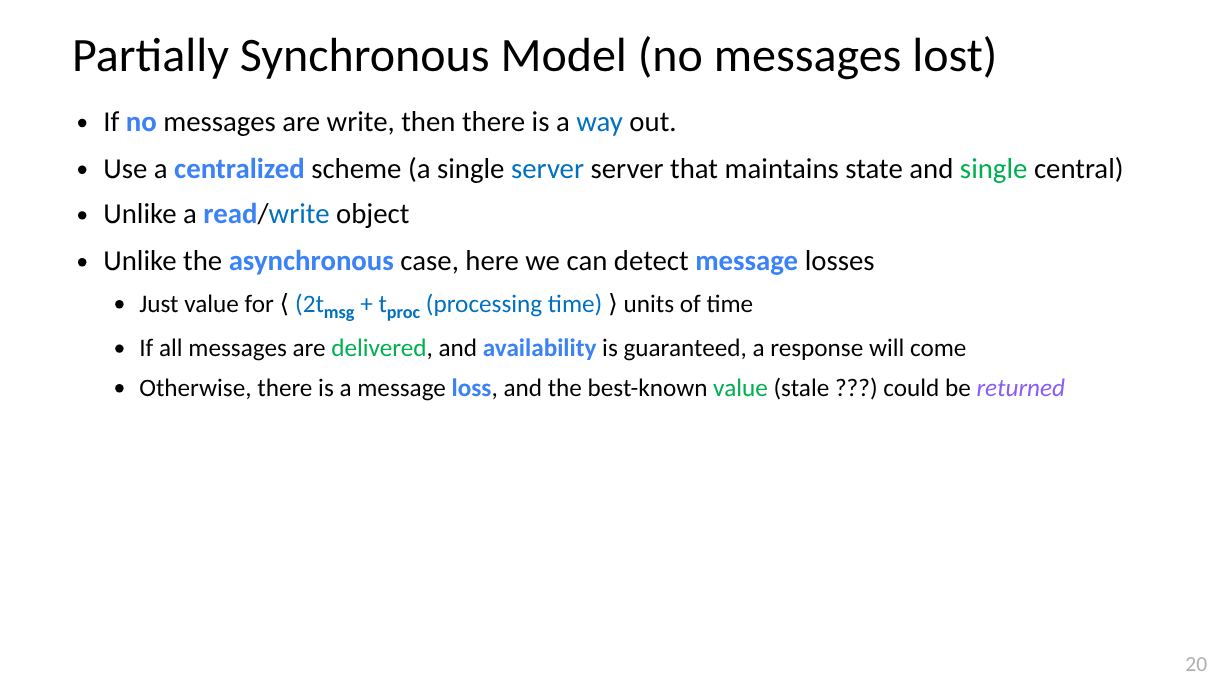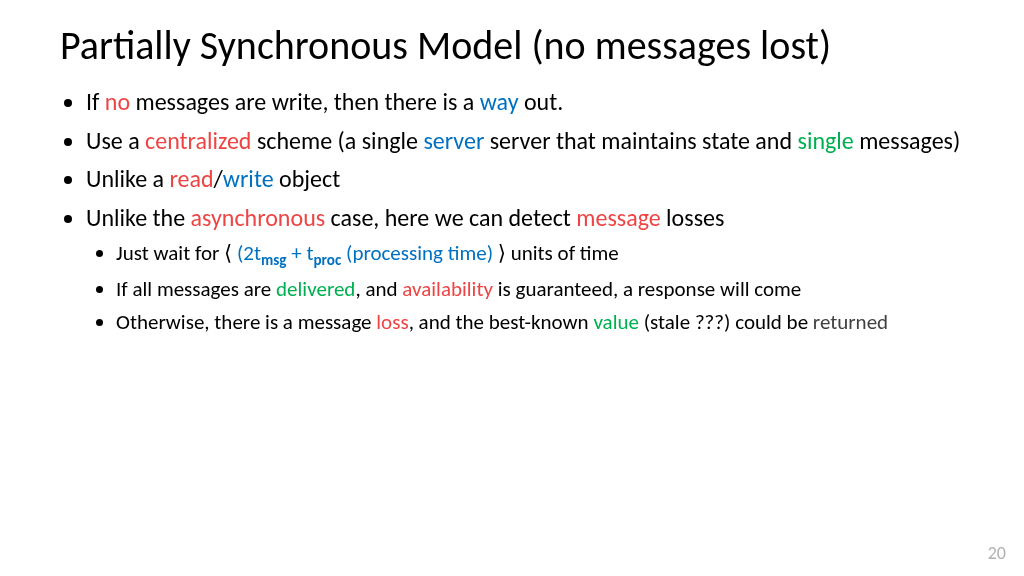--- a/index.html
+++ b/index.html
@@ -31,24 +31,24 @@
     line-height: 1.28;
   }
   ul.lvl1 > li { margin-bottom: 8px; }
   ul.lvl2 {
     margin-top: 6px;
     padding-left: 30px;
     font-size: 21px;
     list-style-type: disc;
   }
   ul.lvl2 > li { margin-bottom: 6px; }
-  .red    { color: #ef4444; }
+  .red    { color: #3b82f6; font-weight: bold; }
   .blue   { color: #0070c0; }
   .green  { color: #00b050; }
-  .purple { color: #404040; }
+  .purple { color: #8b5cf6; font-style: italic; }
   sub { font-size: 0.72em; font-weight: bold; }
   .pagenum {
     position: absolute;
     right: 18px; bottom: 12px;
     font-size: 18px;
     color: #b0b0b0;
   }
 </style>
 </head>
 <body>
@@ -56,33 +56,33 @@
 <div class="slide">
   <h1 class="title">Partially Synchronous Model (no messages lost)</h1>
 
   <ul class="lvl1">
 
     <li>
       <span>If </span><span class="red">no</span><span> messages are write, then there is a </span><span class="blue">way</span><span> out.</span>
     </li>
 
     <li>
-      <span>Use a </span><span class="red">centralized</span><span> scheme (a single </span><span class="blue">server</span><span> server that maintains state and </span><span class="green">single</span><span> messages)</span>
+      <span>Use a </span><span class="red">centralized</span><span> scheme (a single </span><span class="blue">server</span><span> server that maintains state and </span><span class="green">single</span><span> central)</span>
     </li>
 
     <li>
       <span>Unlike a </span><span class="red">read</span><span>/</span><span class="blue">write</span><span> object</span>
     </li>
 
     <li>
       <span>Unlike the </span><span class="red">asynchronous</span><span> case, here we can detect </span><span class="red">message</span><span> losses</span>
 
       <ul class="lvl2">
         <li>
-          <span>Just wait for ⟨ </span><span class="blue"><span>(2t</span><sub>msg</sub><span> + t</span><sub>proc</sub><span> (processing time)</span></span><span> ⟩ units of time</span>
+          <span>Just value for ⟨ </span><span class="blue"><span>(2t</span><sub>msg</sub><span> + t</span><sub>proc</sub><span> (processing time)</span></span><span> ⟩ units of time</span>
         </li>
         <li>
           <span>If all messages are </span><span class="green">delivered</span><span>, and </span><span class="red">availability</span><span> is guaranteed, a response will come</span>
         </li>
         <li>
           <span>Otherwise, there is a message </span><span class="red">loss</span><span>, and the best-known </span><span class="green">value</span><span> (stale ???) could be </span><span class="purple">returned</span>
         </li>
       </ul>
     </li>
   </ul>

